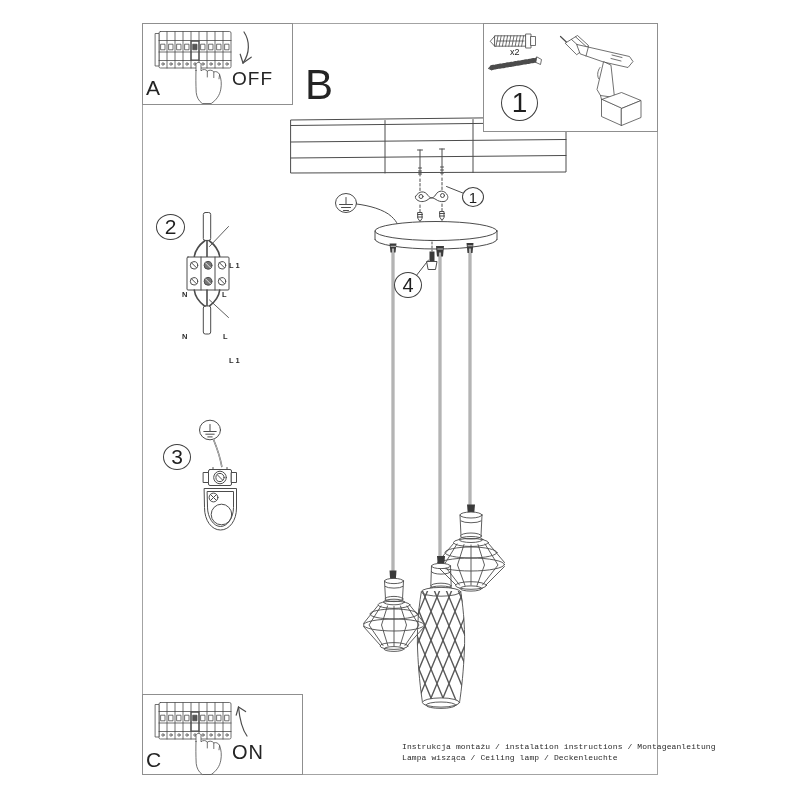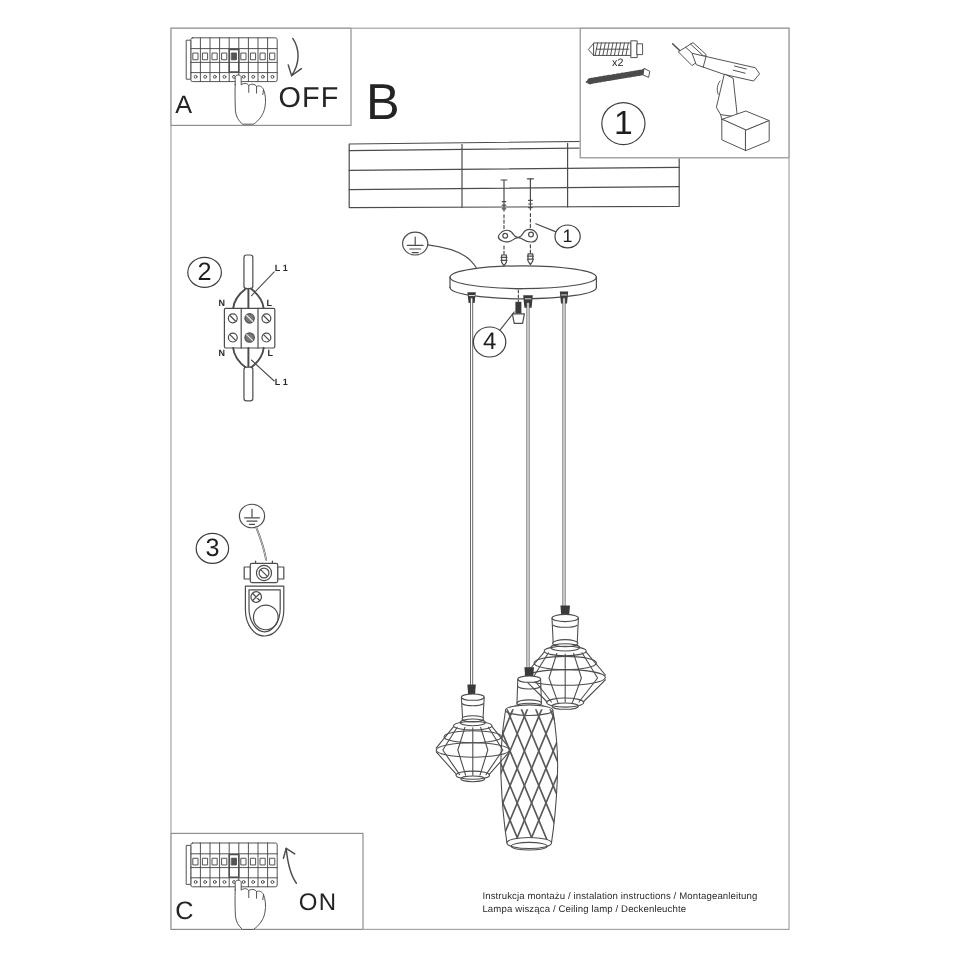--- a/index.html
+++ b/index.html
@@ -4,22 +4,22 @@
 <style>
   html,body{margin:0;padding:0;background:#fff;}
   #stage{position:relative;width:800px;height:800px;background:#fff;overflow:hidden;
          font-family:"Liberation Sans",sans-serif;color:#2b2b2b;}
   .layer{position:absolute;left:0;top:0;width:800px;height:800px;pointer-events:none;}
   .frame{position:absolute;border:1px solid #a3a3a3;background:transparent;box-sizing:border-box;}
   .panelbox{position:absolute;border:1px solid #8f8f8f;background:#ffffff;box-sizing:border-box;}
   .circlenum{position:absolute;border:1.3px solid #3f3f3f;border-radius:50%;background:#fff;
              display:flex;align-items:center;justify-content:center;color:#1e1e1e;box-sizing:border-box;}
   .biglabel{position:absolute;color:#242424;}
-  .small-lbl{position:absolute;font-size:7.5px;font-weight:bold;color:#2b2b2b;}
-  .footer-line{position:absolute;font-size:8px;color:#2b2b2b;white-space:nowrap;letter-spacing:0.1px;}
+  .small-lbl{position:absolute;font-size:7.5px;font-weight:bold;color:#2b2b2b;margin-top:42px;}
+  .footer-line{position:absolute;font-size:8px;color:#2b2b2b;white-space:nowrap;letter-spacing:0.1px;font-family:Liberation Mono, monospace;}
   .z1{z-index:1}.z2{z-index:2}.z3{z-index:3}.z4{z-index:4}
 </style>
 </head>
 <body>
 
 <div id="stage">
 
   <svg class="layer z1" viewBox="0 0 800 800">
     <g stroke="#4c4c4c" fill="none" stroke-width="1" stroke-linecap="round" stroke-linejoin="round">
 
@@ -355,26 +355,26 @@
         <path d="M600,67.5 C597.5,71 597,75 598.5,78.5"></path>
         <path d="M600.5,95.5 L601.5,99.5 M614.5,97.5 L613.5,101"></path>
         <path d="M601.5,99.5 L621.5,92.5 L641,100.5 L621.5,108.5 Z" fill="#fff"></path>
         <path d="M601.5,99.5 L601.5,116.5 L621.5,125.5 L621.5,108.5 Z" fill="#fff"></path>
         <path d="M621.5,108.5 L641,100.5 L641,117.5 L621.5,125.5 Z" fill="#fff"></path>
       </g>
     </g>
   </svg>
 
   <span class="biglabel z4" style="left:146px;top:76px;font-size:21px;">A</span>
-  <span class="biglabel z4" style="left:232px;top:68px;font-size:24px;letter-spacing:1px;">OFF</span>
+  <span class="biglabel z4" style="left:232px;top:68px;font-size:19px;letter-spacing:1px;">OFF</span>
 
   <span class="biglabel z4" style="left:305px;top:61px;font-size:42px;">B</span>
 
   <span class="biglabel z4" style="left:146px;top:748px;font-size:21px;">C</span>
-  <span class="biglabel z4" style="left:249px;top:741px;font-size:20px;letter-spacing:1px;">ON</span>
+  <span class="biglabel z4" style="left:232px;top:741px;font-size:20px;letter-spacing:1px;">ON</span>
 
   <span class="biglabel z4" style="left:510px;top:47px;font-size:9px;">x2</span>
   <div class="circlenum z4" style="left:501px;top:85px;width:37px;height:36px;font-size:28px;">1</div>
 
   <div class="circlenum z4" style="left:462px;top:187px;width:22px;height:20px;font-size:15px;">1</div>
   <div class="circlenum z4" style="left:156px;top:214px;width:29px;height:26px;font-size:21px;">2</div>
   <div class="circlenum z4" style="left:163px;top:444px;width:28px;height:26px;font-size:21px;">3</div>
   <div class="circlenum z4" style="left:394px;top:272px;width:28px;height:26px;font-size:20px;">4</div>
 
   <span class="small-lbl z4" style="left:229px;top:219px;">L 1</span>

